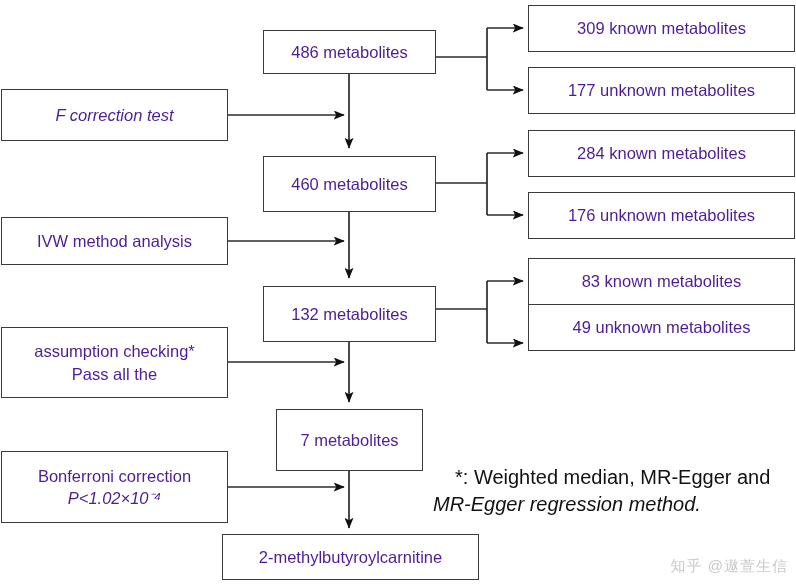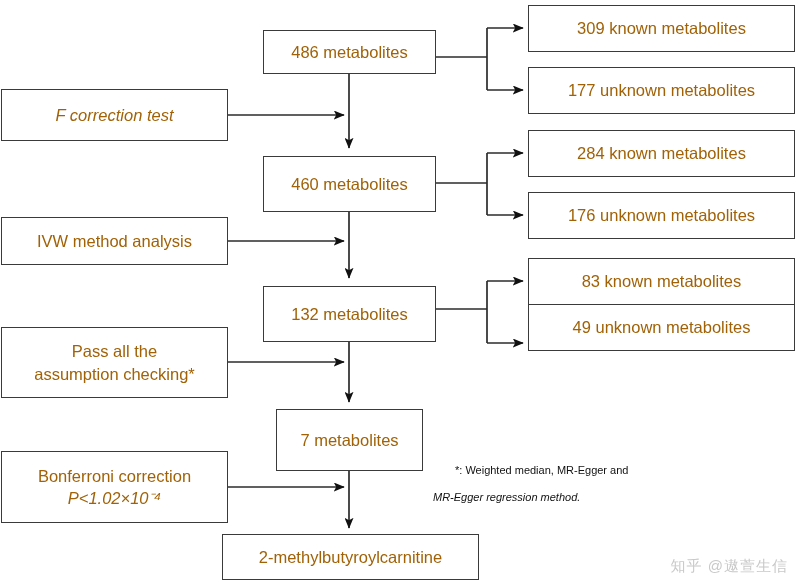--- a/index.html
+++ b/index.html
@@ -22,35 +22,35 @@
     position: absolute;
     box-sizing: border-box;
     border: 1.6px solid #3a3a3a;
     background: #ffffff;
     display: flex;
     align-items: center;
     justify-content: center;
     text-align: center;
     font-size: 16.5px;
     line-height: 1.35;
-    color: #a16207;
+    color: #4c1d95;
     padding: 2px 6px;
   }
   .box.italic {
     font-style: italic;
   }
   .box .l1, .box .l2 {
     display: block;
   }
   .box .l2 {
     font-style: italic;
   }
   .note {
     position: absolute;
-    font-size: 11px;
+    font-size: 20px;
     line-height: 1.55;
     color: #111111;
     white-space: pre;
   }
   svg#wires {
     position: absolute;
     left: 0;
     top: 0;
     width: 796px;
     height: 584px;
@@ -133,22 +133,22 @@
 
   <div class="box italic" style="left:1px; top:89px; width:227px; height:52px;">
     <span>F correction test</span>
   </div>
 
   <div class="box" style="left:1px; top:217px; width:227px; height:48px;">
     <span>IVW method analysis</span>
   </div>
 
   <div class="box" style="left:1px; top:327px; width:227px; height:71px; flex-direction:column;">
+    <span class="l1">assumption checking*</span>
     <span class="l1">Pass all the</span>
-    <span class="l1">assumption checking*</span>
   </div>
 
   <div class="box" style="left:1px; top:451px; width:227px; height:72px; flex-direction:column;">
     <span class="l1">Bonferroni correction</span>
     <span class="l2">P&lt;1.02×10⁻⁴</span>
   </div>
 
   <div class="box" style="left:528px; top:5px; width:267px; height:47px;">
     <span>309 known metabolites</span>
   </div>

